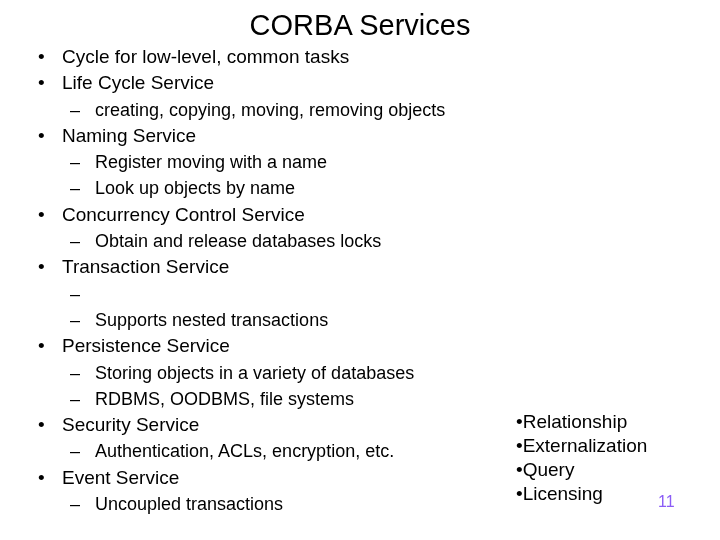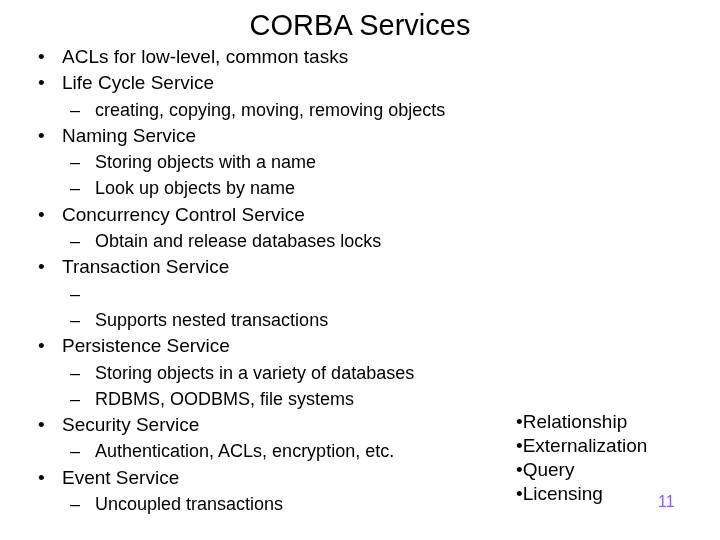--- a/index.html
+++ b/index.html
@@ -110,25 +110,25 @@
   }
 </style>
 </head>
 <body>
 
 <div class="slide">
 
   <div class="slide-title">CORBA Services</div>
 
   <div class="body-outline">
-      <div class="line lvl1"><span class="bullet">•</span><span class="txt">ACLs for low-level, common tasks</span></div>
+      <div class="line lvl1"><span class="bullet">•</span><span class="txt">Cycle for low-level, common tasks</span></div>
       <div class="line lvl1"><span class="bullet">•</span><span class="txt">Life Cycle Service</span></div>
       <div class="line lvl2"><span class="bullet">–</span><span class="txt">creating, copying, moving, removing objects</span></div>
       <div class="line lvl1"><span class="bullet">•</span><span class="txt">Naming Service</span></div>
-      <div class="line lvl2"><span class="bullet">–</span><span class="txt">Storing objects with a name</span></div>
+      <div class="line lvl2"><span class="bullet">–</span><span class="txt">Register moving with a name</span></div>
       <div class="line lvl2"><span class="bullet">–</span><span class="txt">Look up objects by name</span></div>
       <div class="line lvl1"><span class="bullet">•</span><span class="txt">Concurrency Control Service</span></div>
       <div class="line lvl2"><span class="bullet">–</span><span class="txt">Obtain and release databases locks</span></div>
       <div class="line lvl1"><span class="bullet">•</span><span class="txt">Transaction Service</span></div>
       <div class="line lvl2"><span class="bullet">–</span></div>
       <div class="line lvl2"><span class="bullet">–</span><span class="txt">Supports nested transactions</span></div>
       <div class="line lvl1"><span class="bullet">•</span><span class="txt">Persistence Service</span></div>
       <div class="line lvl2"><span class="bullet">–</span><span class="txt">Storing objects in a variety of databases</span></div>
       <div class="line lvl2"><span class="bullet">–</span><span class="txt">RDBMS, OODBMS, file systems</span></div>
       <div class="line lvl1"><span class="bullet">•</span><span class="txt">Security Service</span></div>

